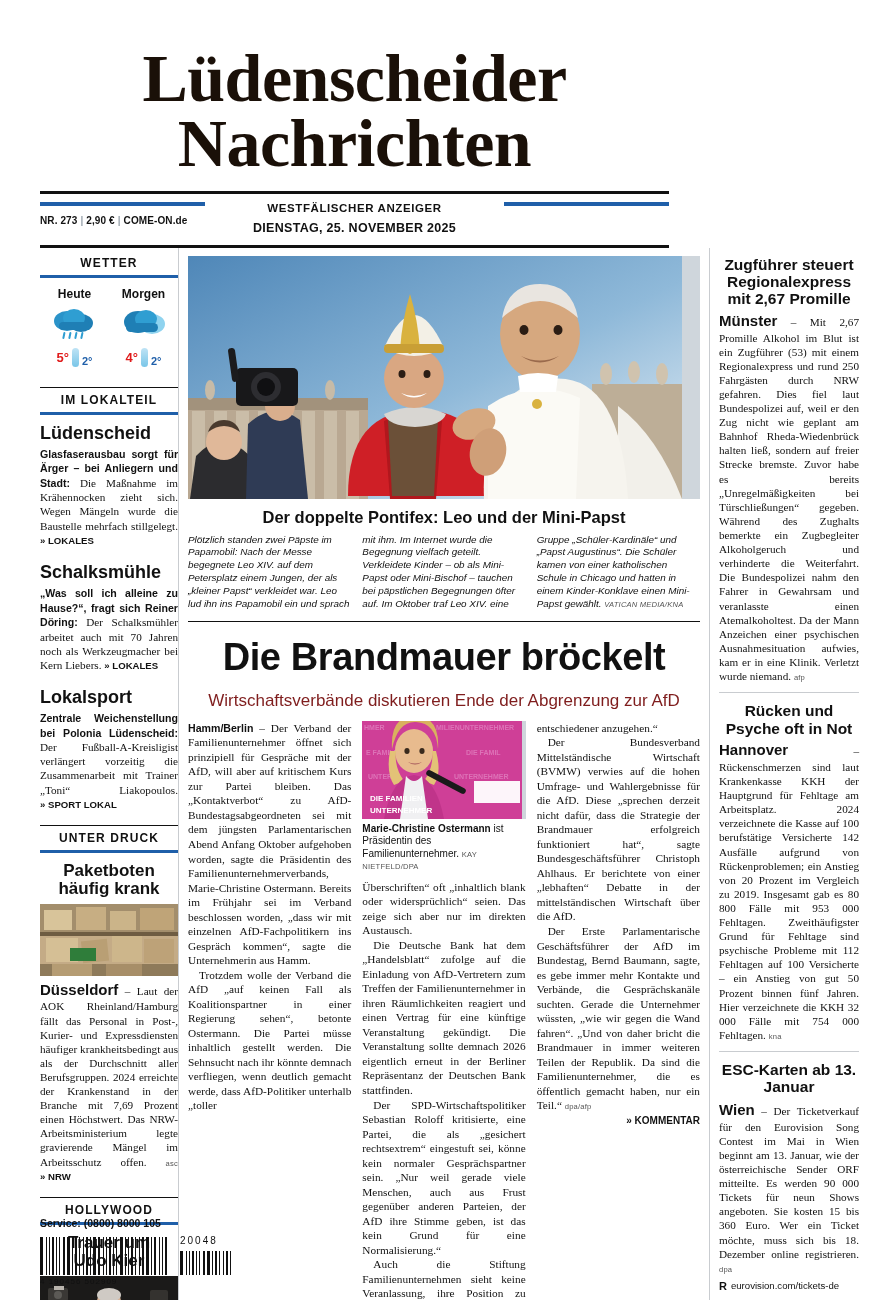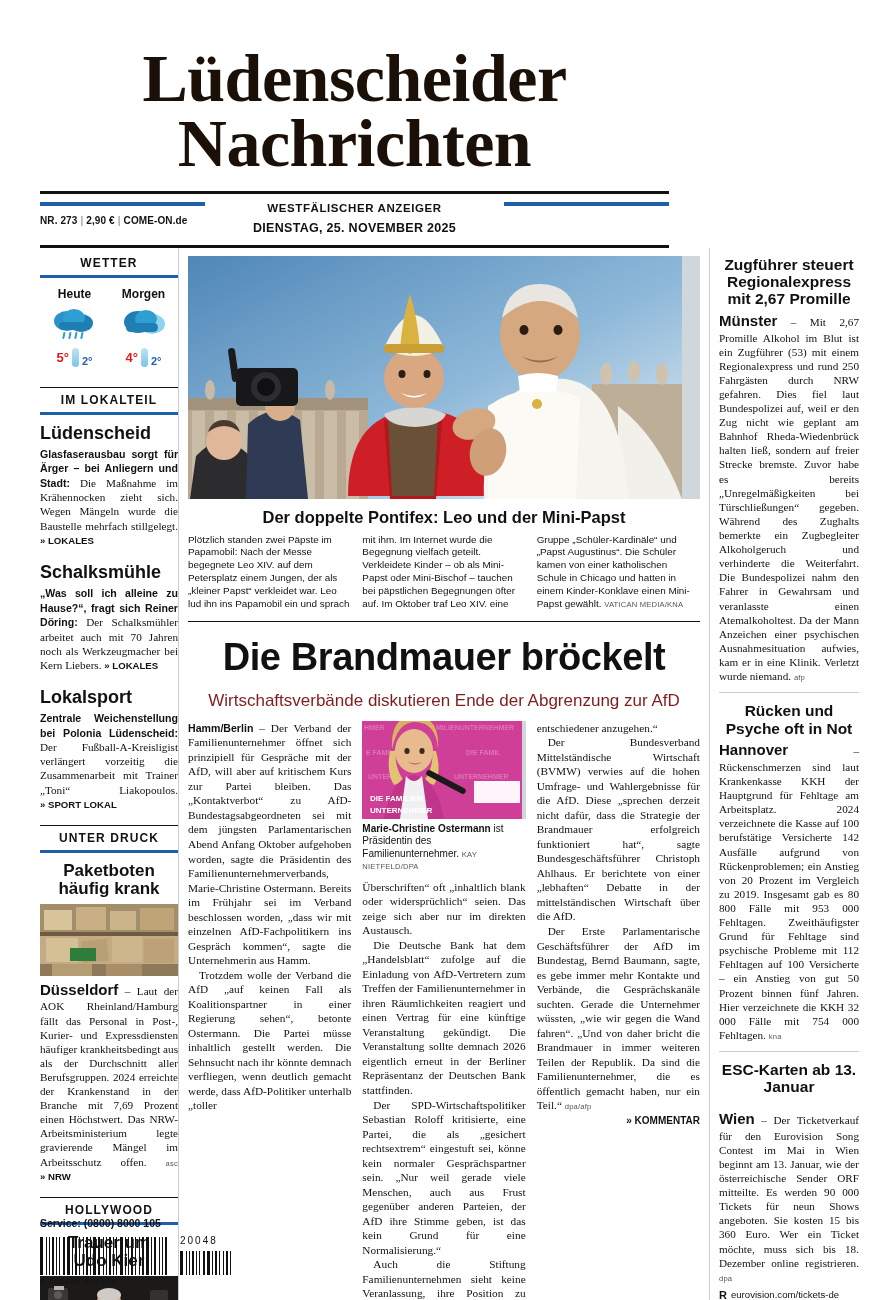--- a/index.html
+++ b/index.html
@@ -73,21 +73,21 @@
   .t-lo{color:#1f5fa9;font-size:11px;align-self:flex-end;}
   .thermo{width:7px;height:19px;border-radius:4px;background:linear-gradient(#bfe3f5,#79c6e8);display:inline-block;}
 
   
   .photo{position:relative;overflow:hidden;background:#cfd6dc;}
   .photo-caption-h{
     font-family:"Liberation Sans", sans-serif;font-weight:700;font-size:16.5px;
     text-align:center;margin:9px 0 7px;
   }
   .cap3{display:flex;gap:11px;font-family:"Liberation Sans", sans-serif;font-size:9.9px;line-height:1.3;color:#111;}
-  .cap3 > div{flex:1;}
+  .cap3 > div{flex:1;font-style:italic;}
 
   
   .main-h{
     font-family:"Liberation Sans", sans-serif;font-weight:700;font-size:38px;
     text-align:center;margin:14px 0 12px;letter-spacing:-0.4px;color:#111;
   }
   .main-sub{
     font-family:"Liberation Sans", sans-serif;font-weight:400;font-size:17px;
     text-align:center;margin:0 0 10px;color:#7f1d1d;
   }
@@ -481,21 +481,21 @@
           <span class="place">Hannover</span>
           <span>– Rückenschmerzen sind laut Krankenkasse KKH der Hauptgrund für Fehltage am Arbeitsplatz. 2024 verzeichnete die Kasse auf 100 berufstätige Versicherte 142 Ausfälle aufgrund von Rückenproblemen; ein Anstieg von 20 Prozent im Vergleich zu 2019. Insgesamt gab es 80 800 Fälle mit 953 000 Fehltagen. Zweithäufigster Grund für Fehltage sind psychische Probleme mit 112 Fehltagen auf 100 Versicherte – ein Anstieg von gut 50 Prozent binnen fünf Jahren. Hier verzeichnete die KKH 32 000 Fälle mit 754 000 Fehltagen.</span>
           <span class="credit">kna</span>
         </div>
       </div>
 
       <div class="thin-line"></div>
 
       <div>
         <div class="sb-h center" style="font-size:15.5px;line-height:1.12">ESC-Karten ab 13. Januar</div>
-        <div class="sb-txt" style="margin-top:14px">
+        <div class="sb-txt" style="margin-top:5px">
           <span class="place">Wien</span>
           <span>– Der Ticketverkauf für den Eurovision Song Contest im Mai in Wien beginnt am 13. Januar, wie der österreichische Sender ORF mitteilte. Es werden 90 000 Tickets für neun Shows angeboten. Sie kosten 15 bis 360 Euro. Wer ein Ticket möchte, muss sich bis 18. Dezember online registrieren.</span>
           <span class="credit">dpa</span>
         </div>
         <div style="display:flex;align-items:center;gap:4px;margin-top:5px">
           <span style="font-family:'Liberation Sans',sans-serif;font-weight:700;font-size:11px;">R</span>
           <span style="font-family:'Liberation Sans',sans-serif;font-size:9.6px;">eurovision.com/tickets-de</span>
         </div>
       </div>
 

